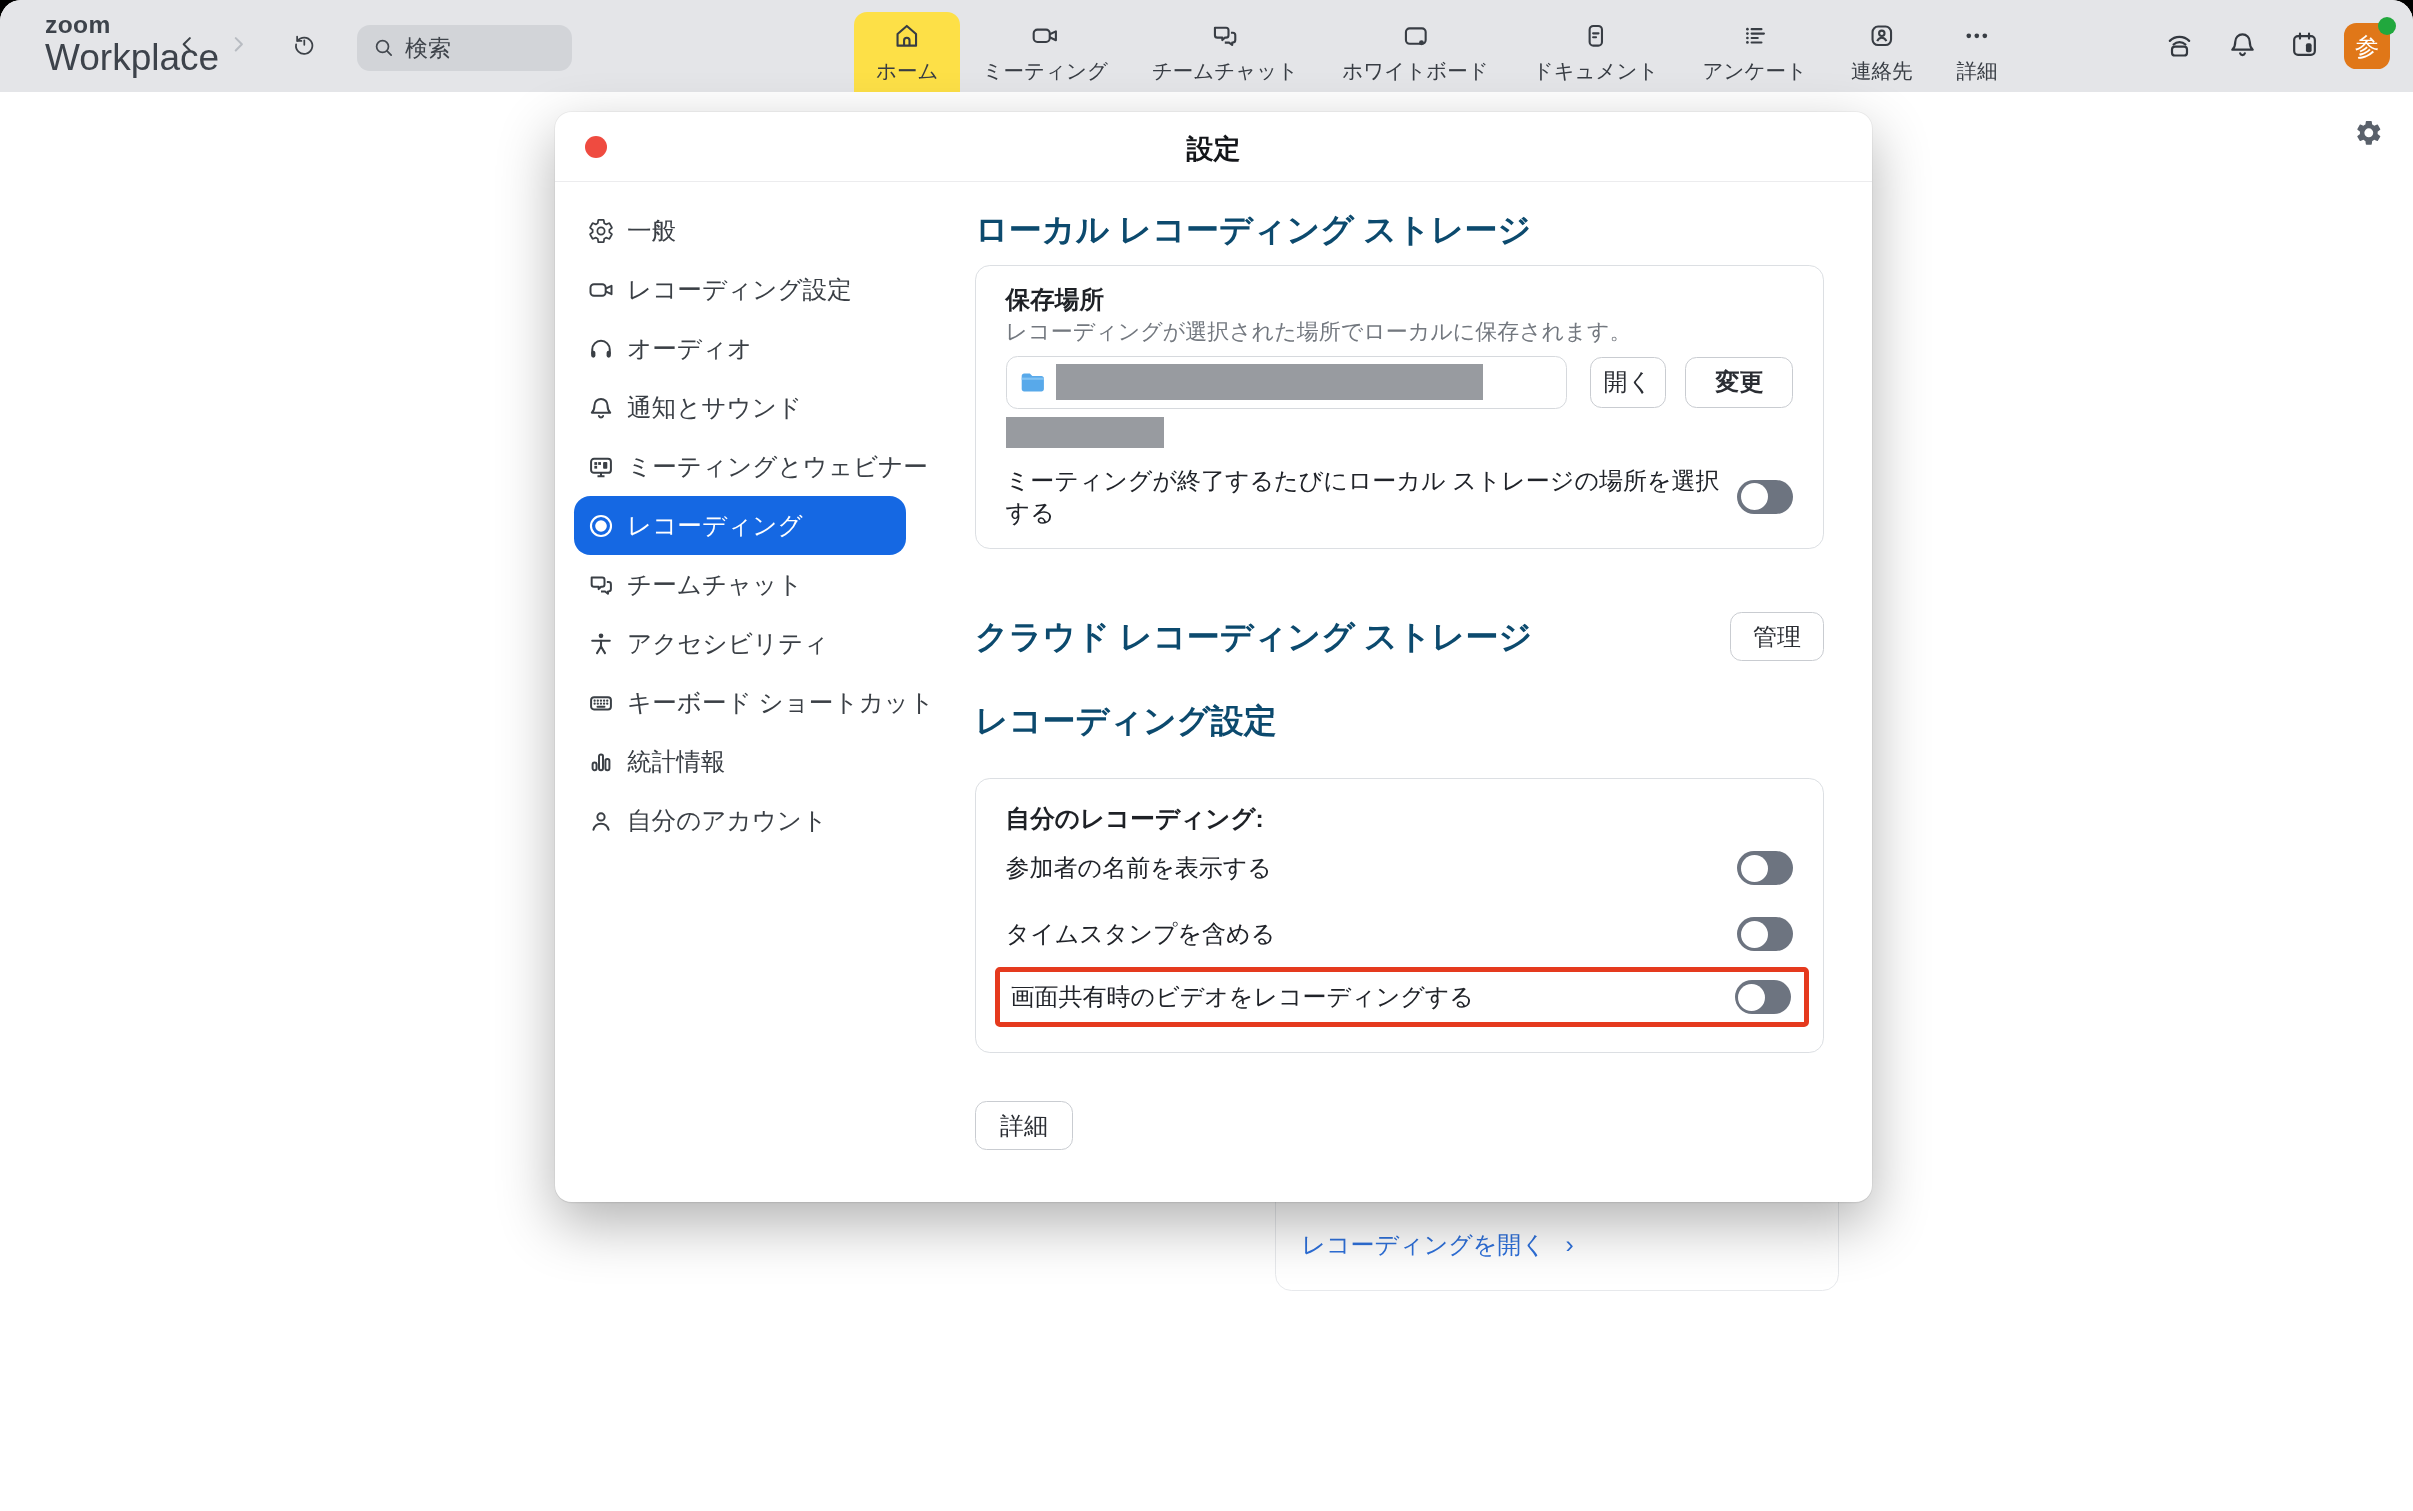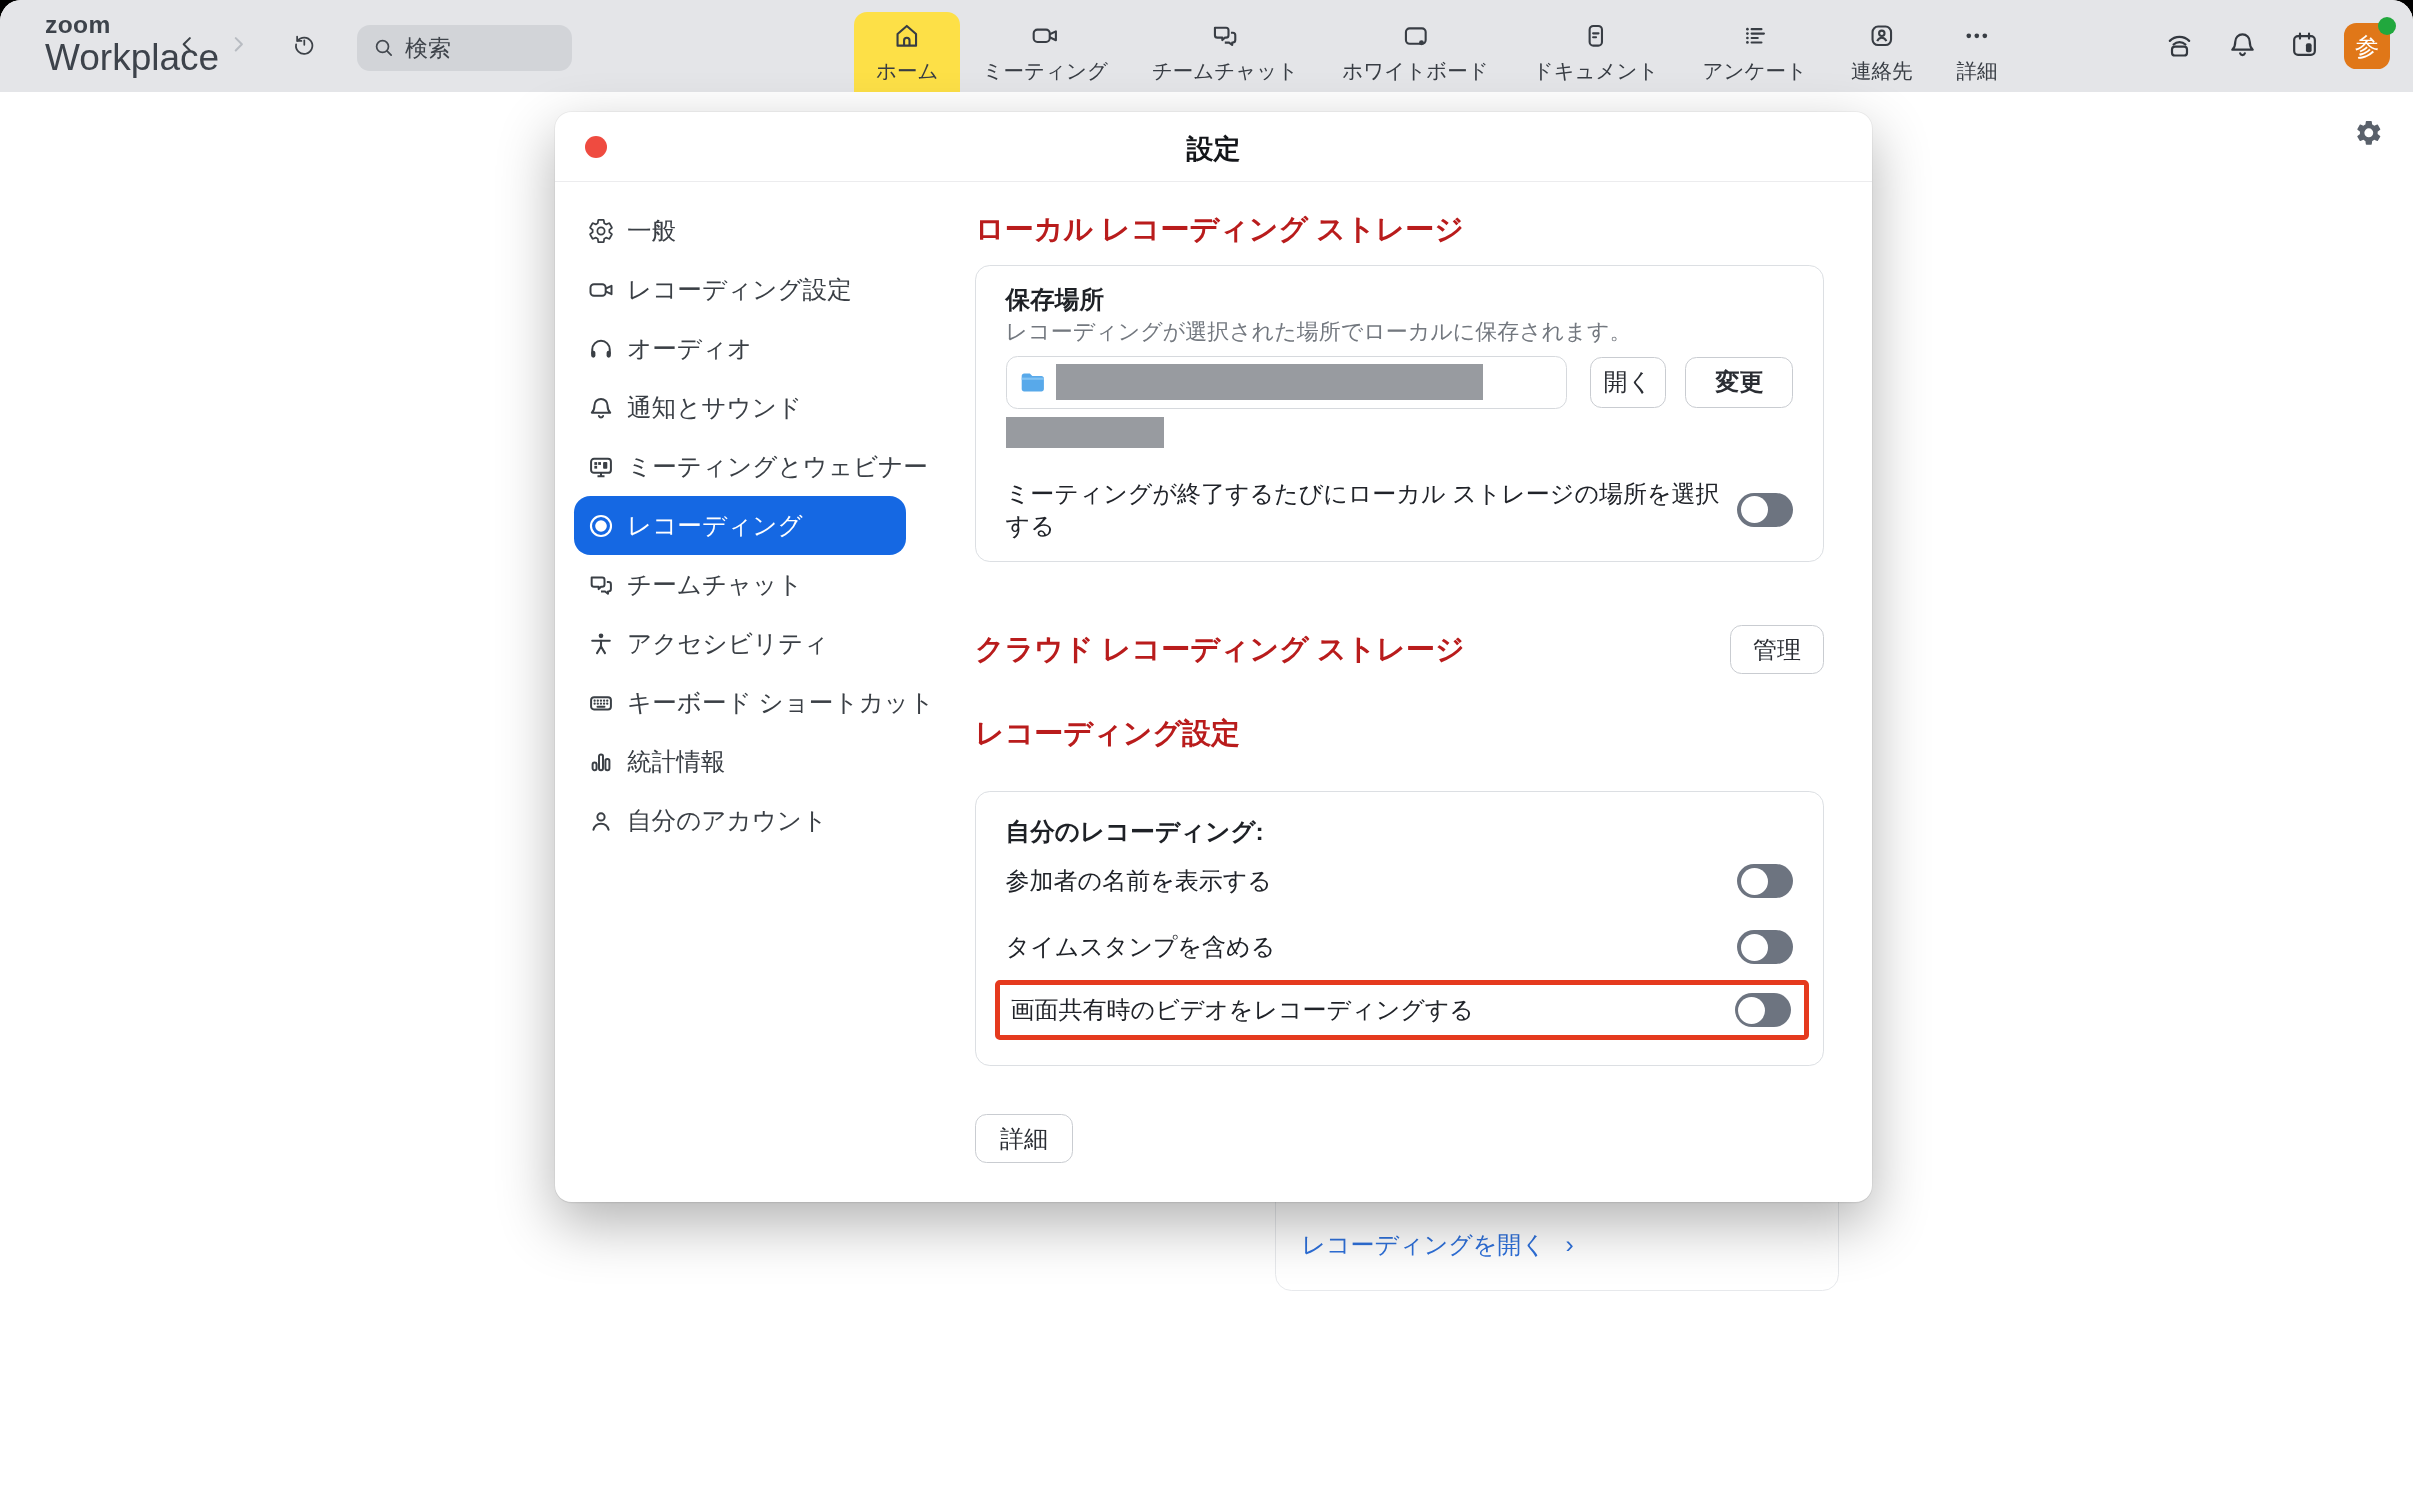--- a/index.html
+++ b/index.html
@@ -52,34 +52,34 @@
 
   .side{width:351px;padding:19.7px 0 0 19px;box-sizing:content-box;flex:0 0 auto;}
   .side-item{width:332px;height:59px;display:flex;align-items:center;gap:12px;padding-left:13px;box-sizing:border-box;border-radius:16.4px;color:#3a3f45;cursor:pointer;}
   .side-item .sicon{width:28px;height:28px;flex:0 0 auto;display:flex;align-items:center;justify-content:center;}
   .side-item .sicon svg{width:28px;height:28px;}
   .side-item .slabel{font-size:24.6px;white-space:nowrap;}
   .side-item.selected{background:#1568e3;color:#fff;}
   .side-item.selected .slabel{font-weight:500;}
 
   .main{flex:1;padding:28px 48px 0 50px;}
-  .h1{font-size:29px;font-weight:700;color:#b91c1c;line-height:39px;margin:0;}
+  .h1{font-size:33px;font-weight:700;color:#0c4a6e;line-height:39px;margin:0;}
   .card{border:1.6px solid #dcdfe3;border-radius:14.8px;padding:19.7px 29.6px;margin-top:16.4px;}
   .lbl-strong{font-size:24.6px;font-weight:700;color:#1e2126;line-height:28px;}
   .desc{font-size:22px;color:#73787f;margin-top:4.9px;line-height:25.4px;}
   .input-row{display:flex;align-items:center;margin-top:11.5px;}
   .path-input{flex:1;height:53px;border:1.6px solid #d6d9dd;border-radius:11.5px;display:flex;align-items:center;padding:0 11.5px;box-sizing:border-box;background:#fff;cursor:text;}
   .path-input svg{width:29.6px;height:29.6px;flex:0 0 auto;}
   .redact{background:#989ba0;}
   .path-redact{height:36px;width:427px;margin-left:8.2px;}
   .btn{height:51px;border:1.6px solid #c9ccd1;border-radius:11.5px;background:#fff;font-size:24px;color:#2a2d33;font-family:inherit;cursor:pointer;padding:0;}
   .btn-open{width:76px;margin-left:23px;}
   .btn-change{width:108px;margin-left:19.7px;font-weight:bold;}
   .block-redact{width:158px;height:31px;margin-top:8.2px;}
-  .toggle-row{display:flex;align-items:center;justify-content:space-between;margin-top:30px;min-height:34px;}
+  .toggle-row{display:flex;align-items:center;justify-content:space-between;margin-top:17px;min-height:34px;}
   .toggle-row .tr-label{font-size:24px;color:#202329;}
   .switch{position:relative;width:56px;height:34px;border-radius:17px;background:#6d7480;flex:0 0 auto;cursor:pointer;display:inline-block;}
   .switch::after{content:"";position:absolute;left:3.3px;top:3.3px;width:27px;height:27px;border-radius:50%;background:#fff;}
 
   .cloud-row{display:flex;align-items:center;justify-content:space-between;margin-top:63px;}
   .btn-manage{width:94px;height:49px;}
   .h1-settings{margin-top:40px;}
   .card2{margin-top:38px;padding:23px 29.6px 24.6px;}
   .group-lbl{font-size:24.6px;font-weight:700;color:#1e2126;}
   .row{display:flex;align-items:center;justify-content:space-between;height:66px;}

